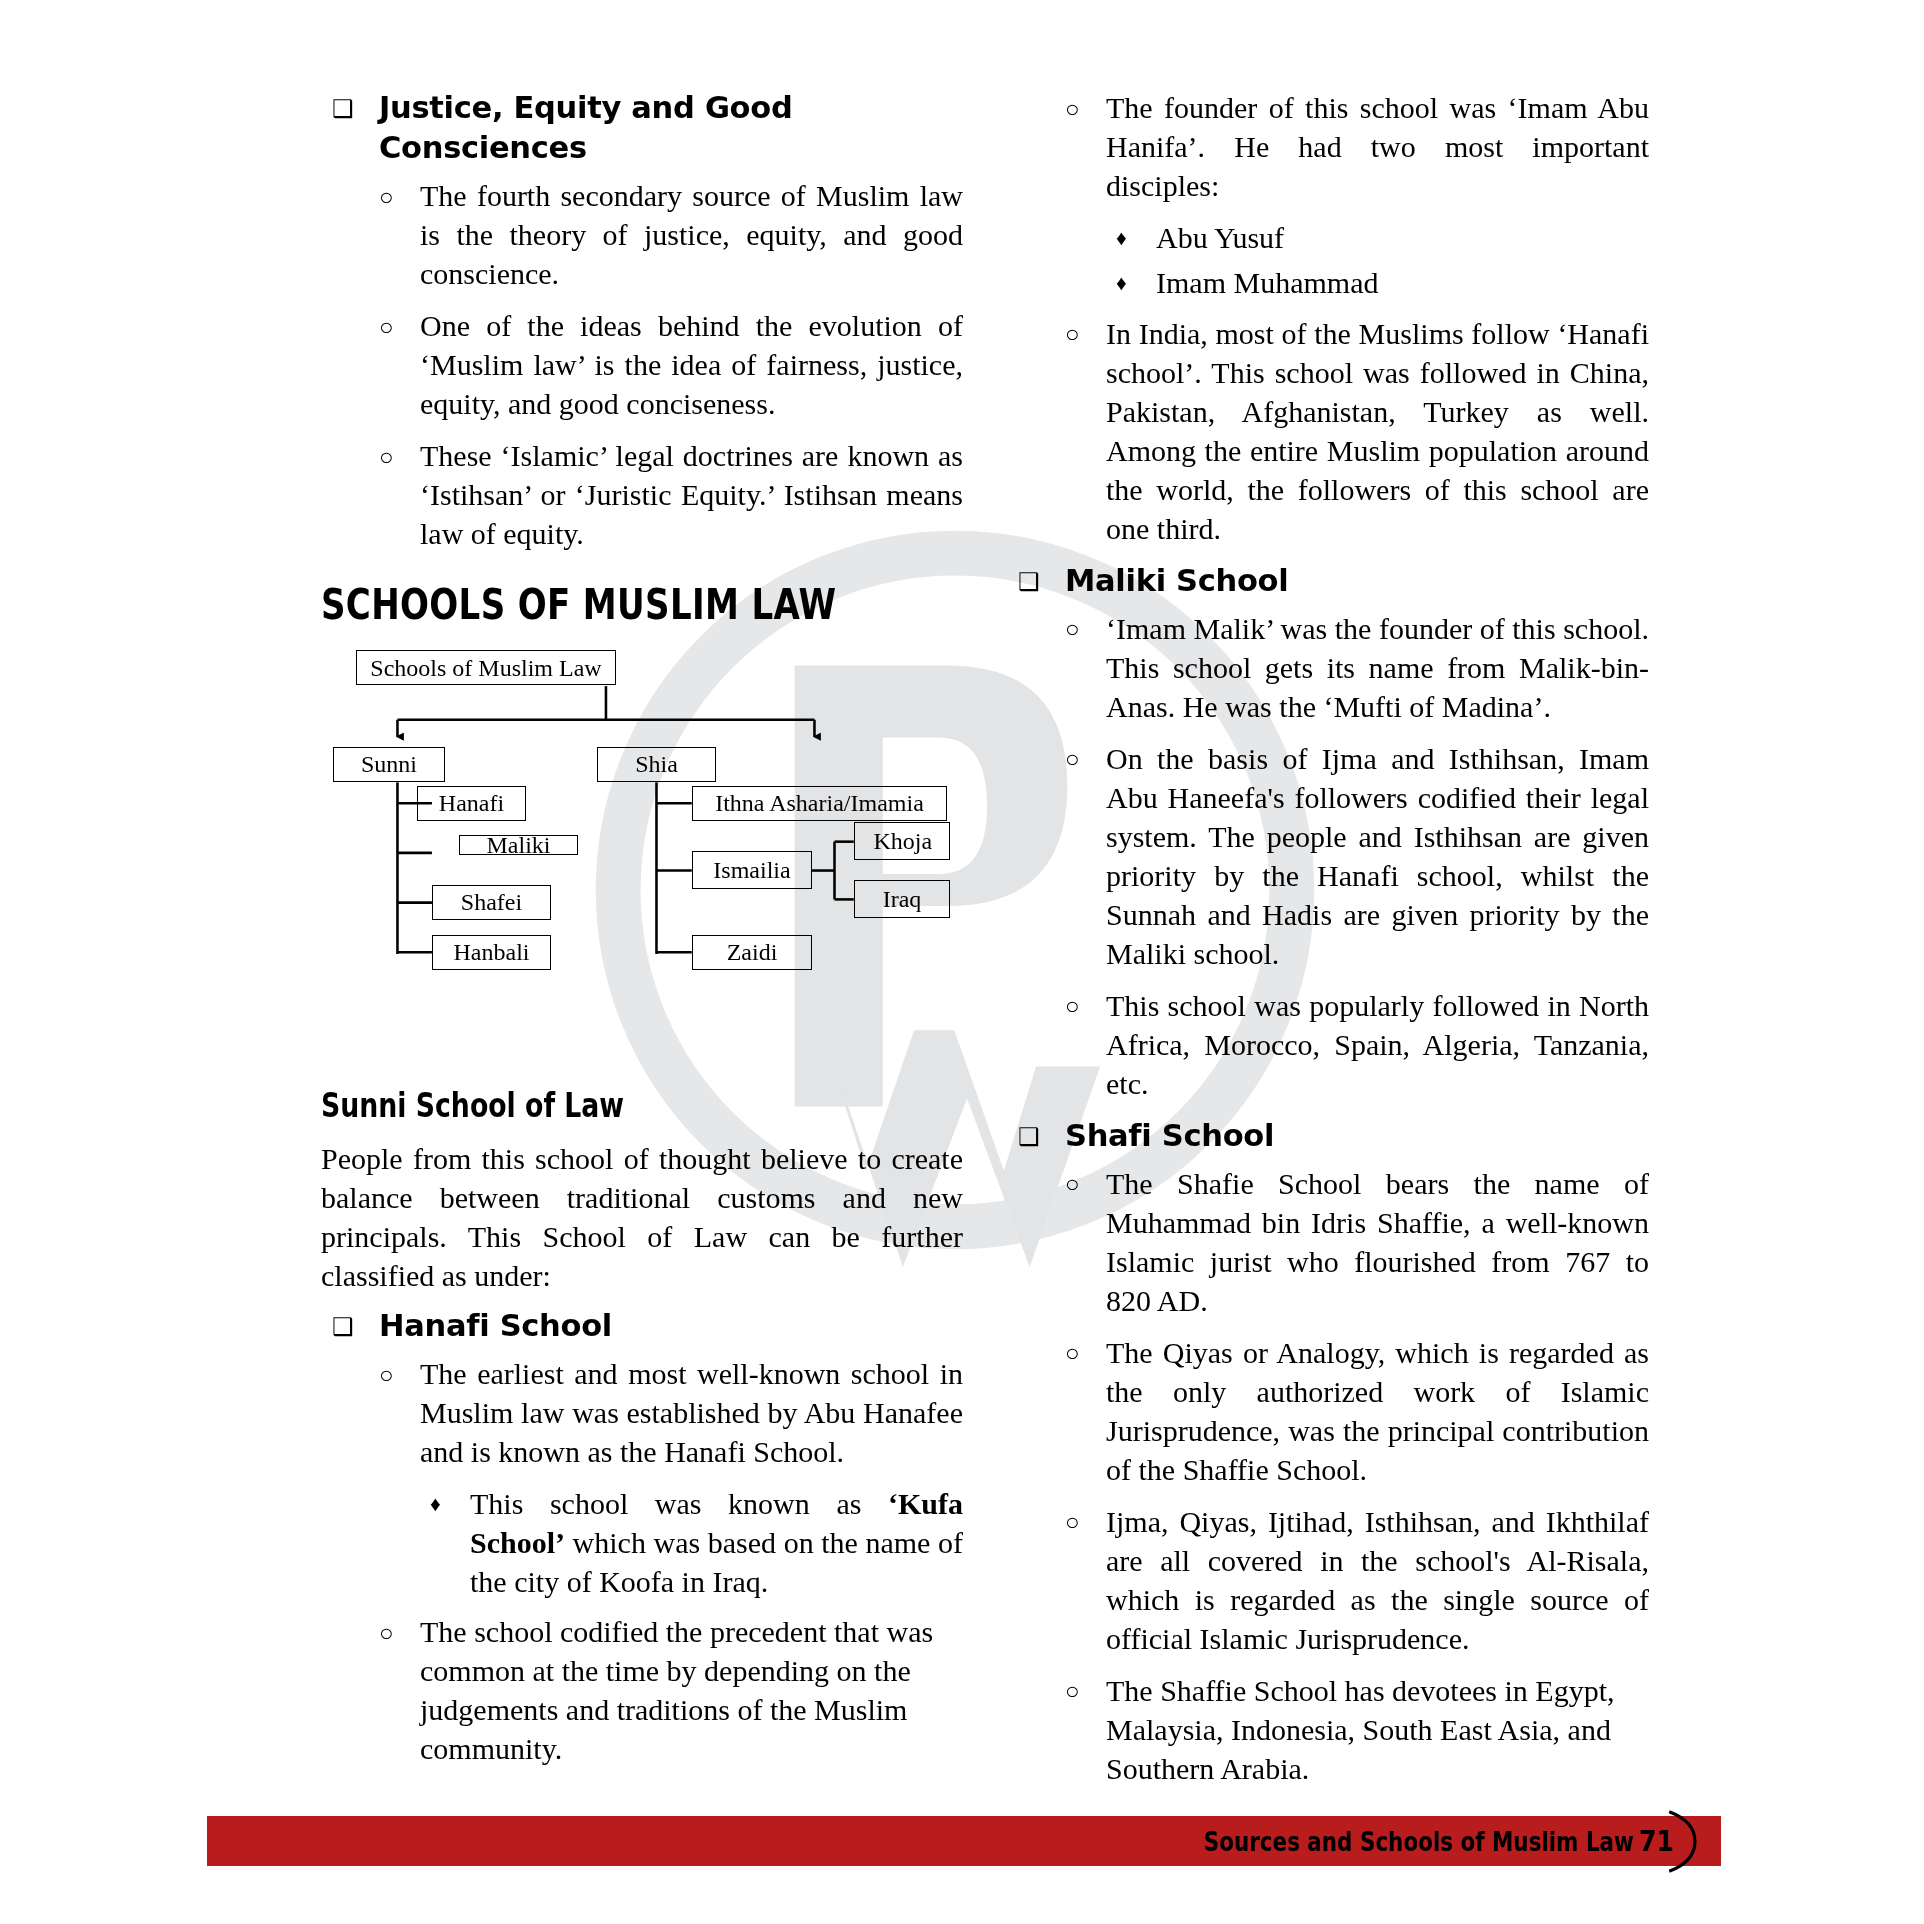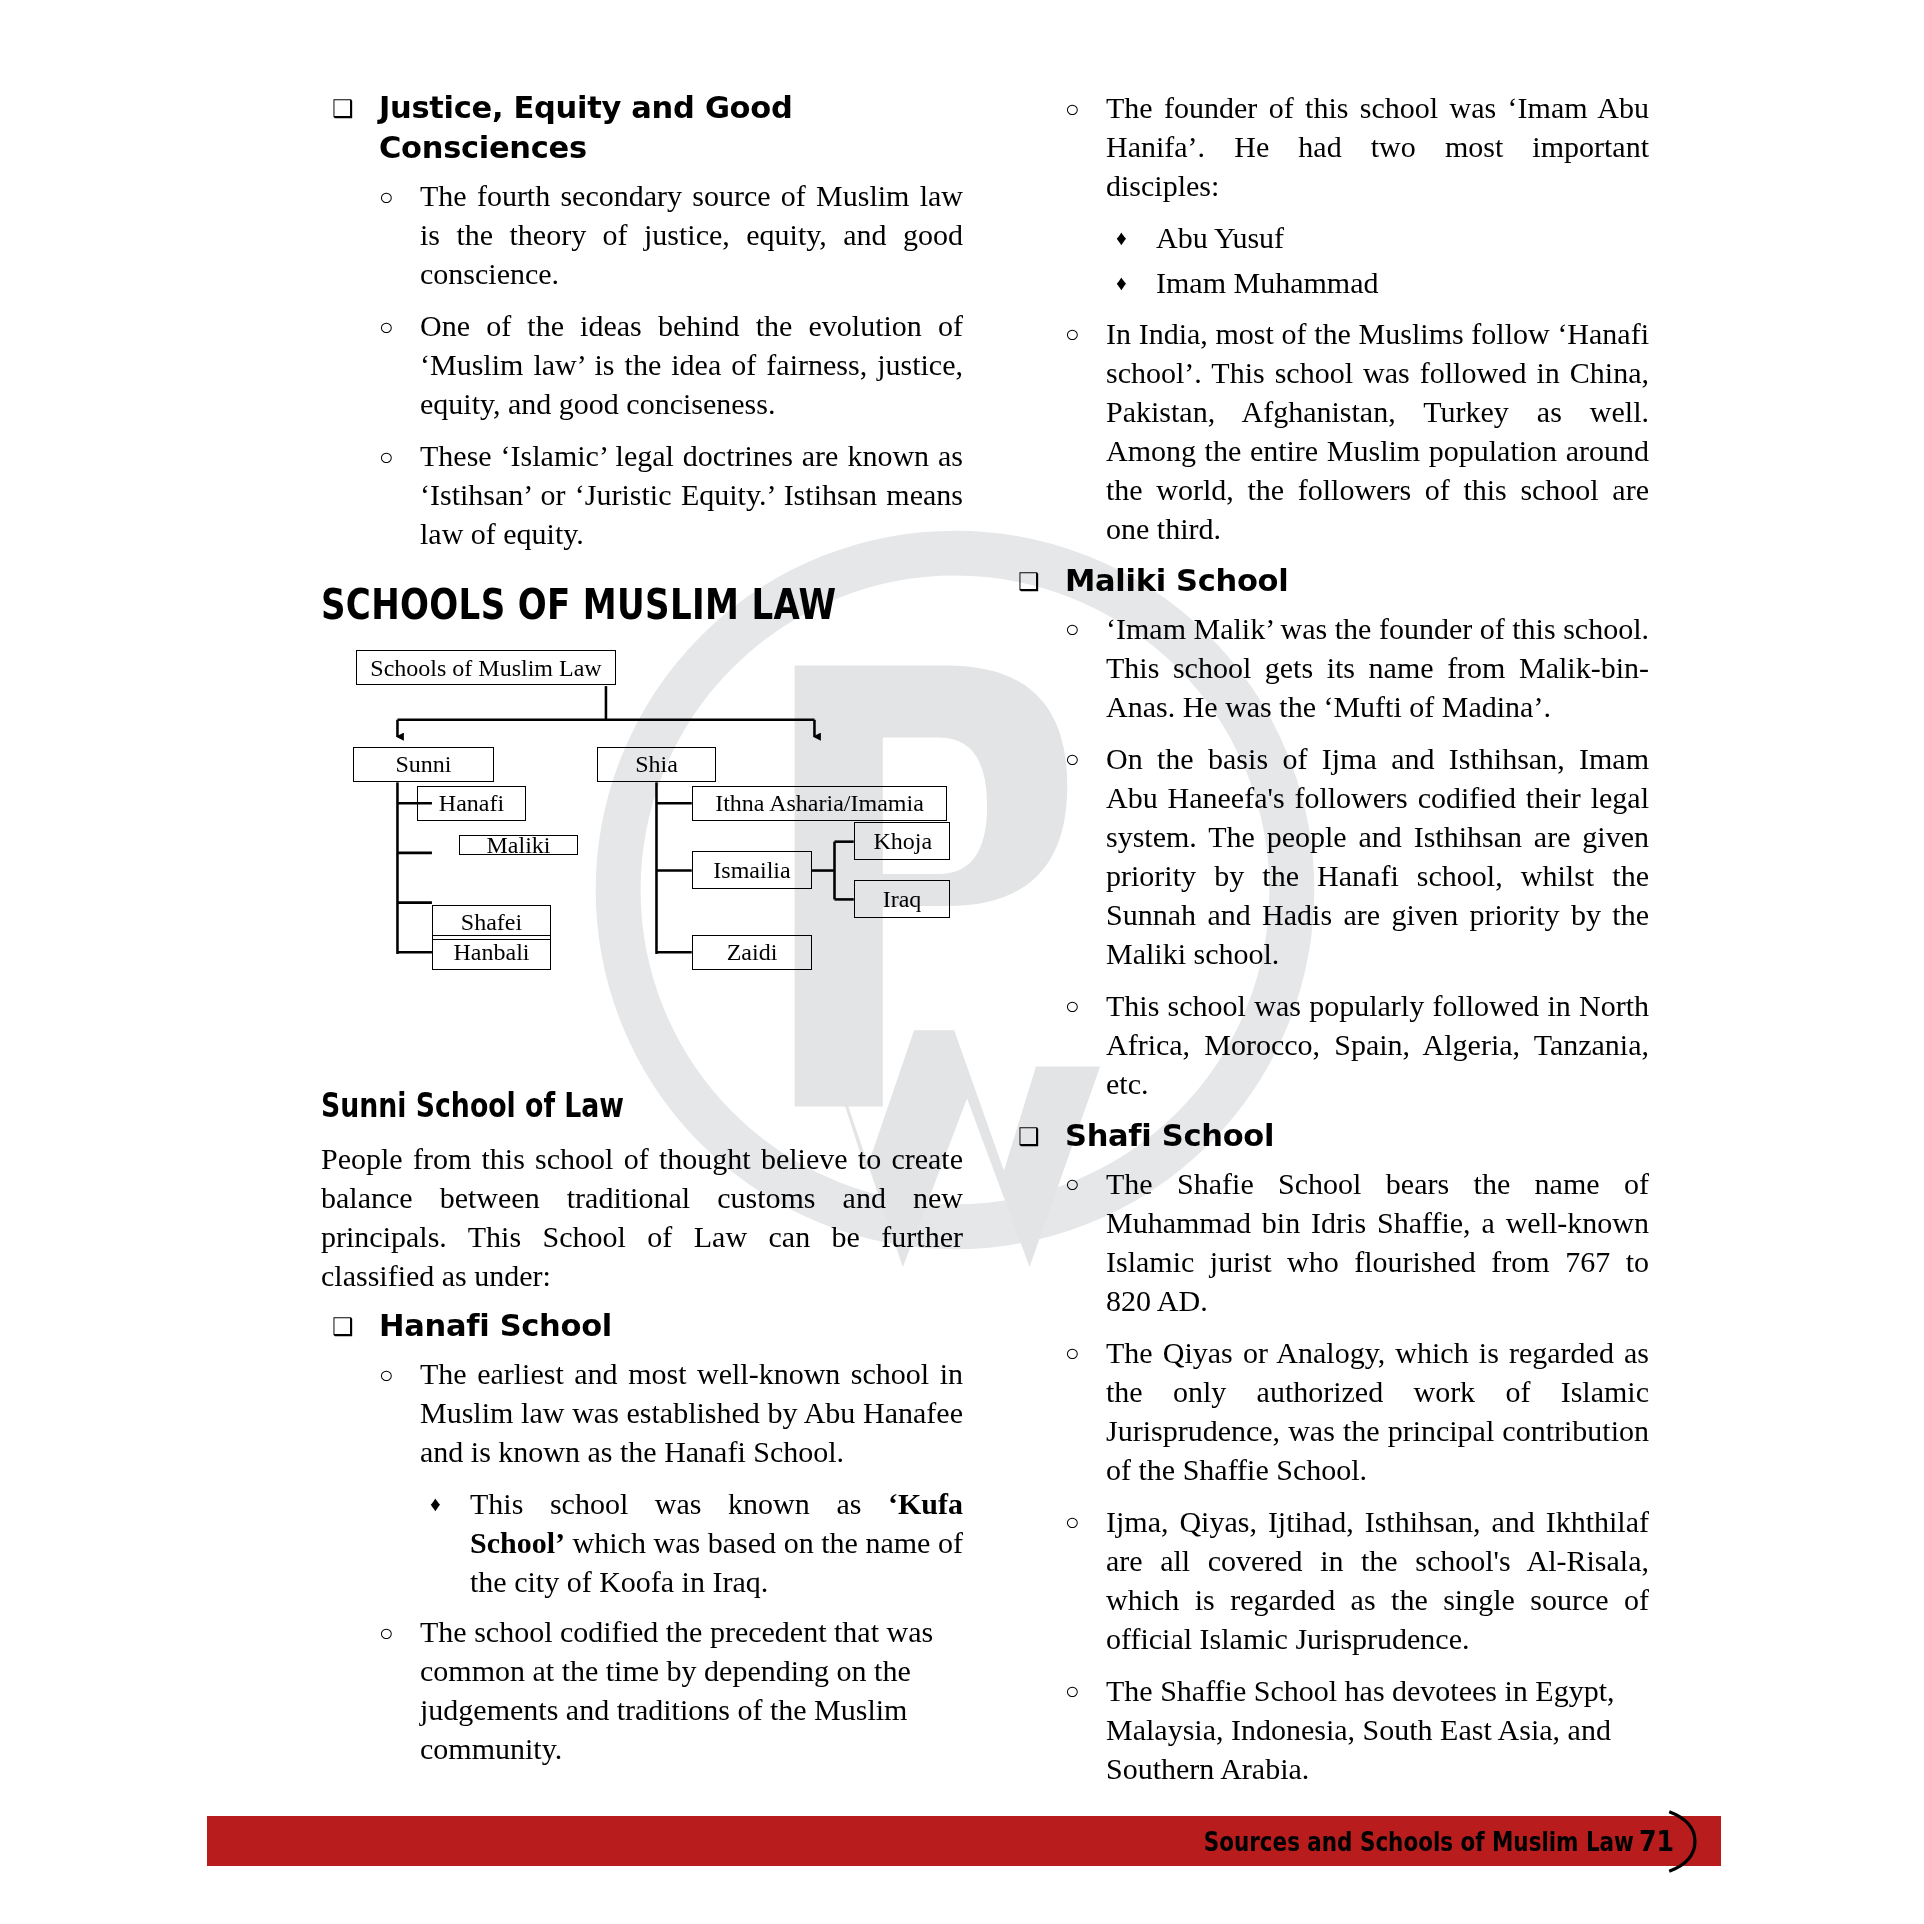--- a/index.html
+++ b/index.html
@@ -243,34 +243,34 @@
           <path d="M612,280 H640"></path>
           <path d="M640,244 V316"></path>
           <path d="M640,244 H664"></path>
           <path d="M640,316 H664"></path>
         </g>
       </svg>
 
       <div class="node" style="left:35px; top:4.8px; width:260px; height:35px;">
         <span>Schools of Muslim Law</span>
       </div>
-      <div class="node" style="left:32px; top:101px; width:141px; height:35px;">
+      <div class="node" style="left:12px; top:101px; width:112px; height:35px;">
         <span>Sunni</span>
       </div>
       <div class="node" style="left:276px; top:101px; width:119px; height:35px;">
         <span>Shia</span>
       </div>
 
       <div class="node" style="left:96px; top:140px; width:109px; height:35px;">
         <span>Hanafi</span>
       </div>
       <div class="node" style="left:111px; top:189px; width:119px; height:20px;margin-left:27px;">
         <span>Maliki</span>
       </div>
-      <div class="node" style="left:111px; top:239px; width:119px; height:35px;margin-top:20px;">
+      <div class="node" style="left:111px; top:239px; width:119px; height:35px;">
         <span>Shafei</span>
       </div>
       <div class="node" style="left:111px; top:289px; width:119px; height:35px;">
         <span>Hanbali</span>
       </div>
 
       <div class="node" style="left:371px; top:140px; width:255px; height:35px;">
         <span>Ithna Asharia/Imamia</span>
       </div>
       <div class="node" style="left:371px; top:205px; width:120px; height:38px;">

